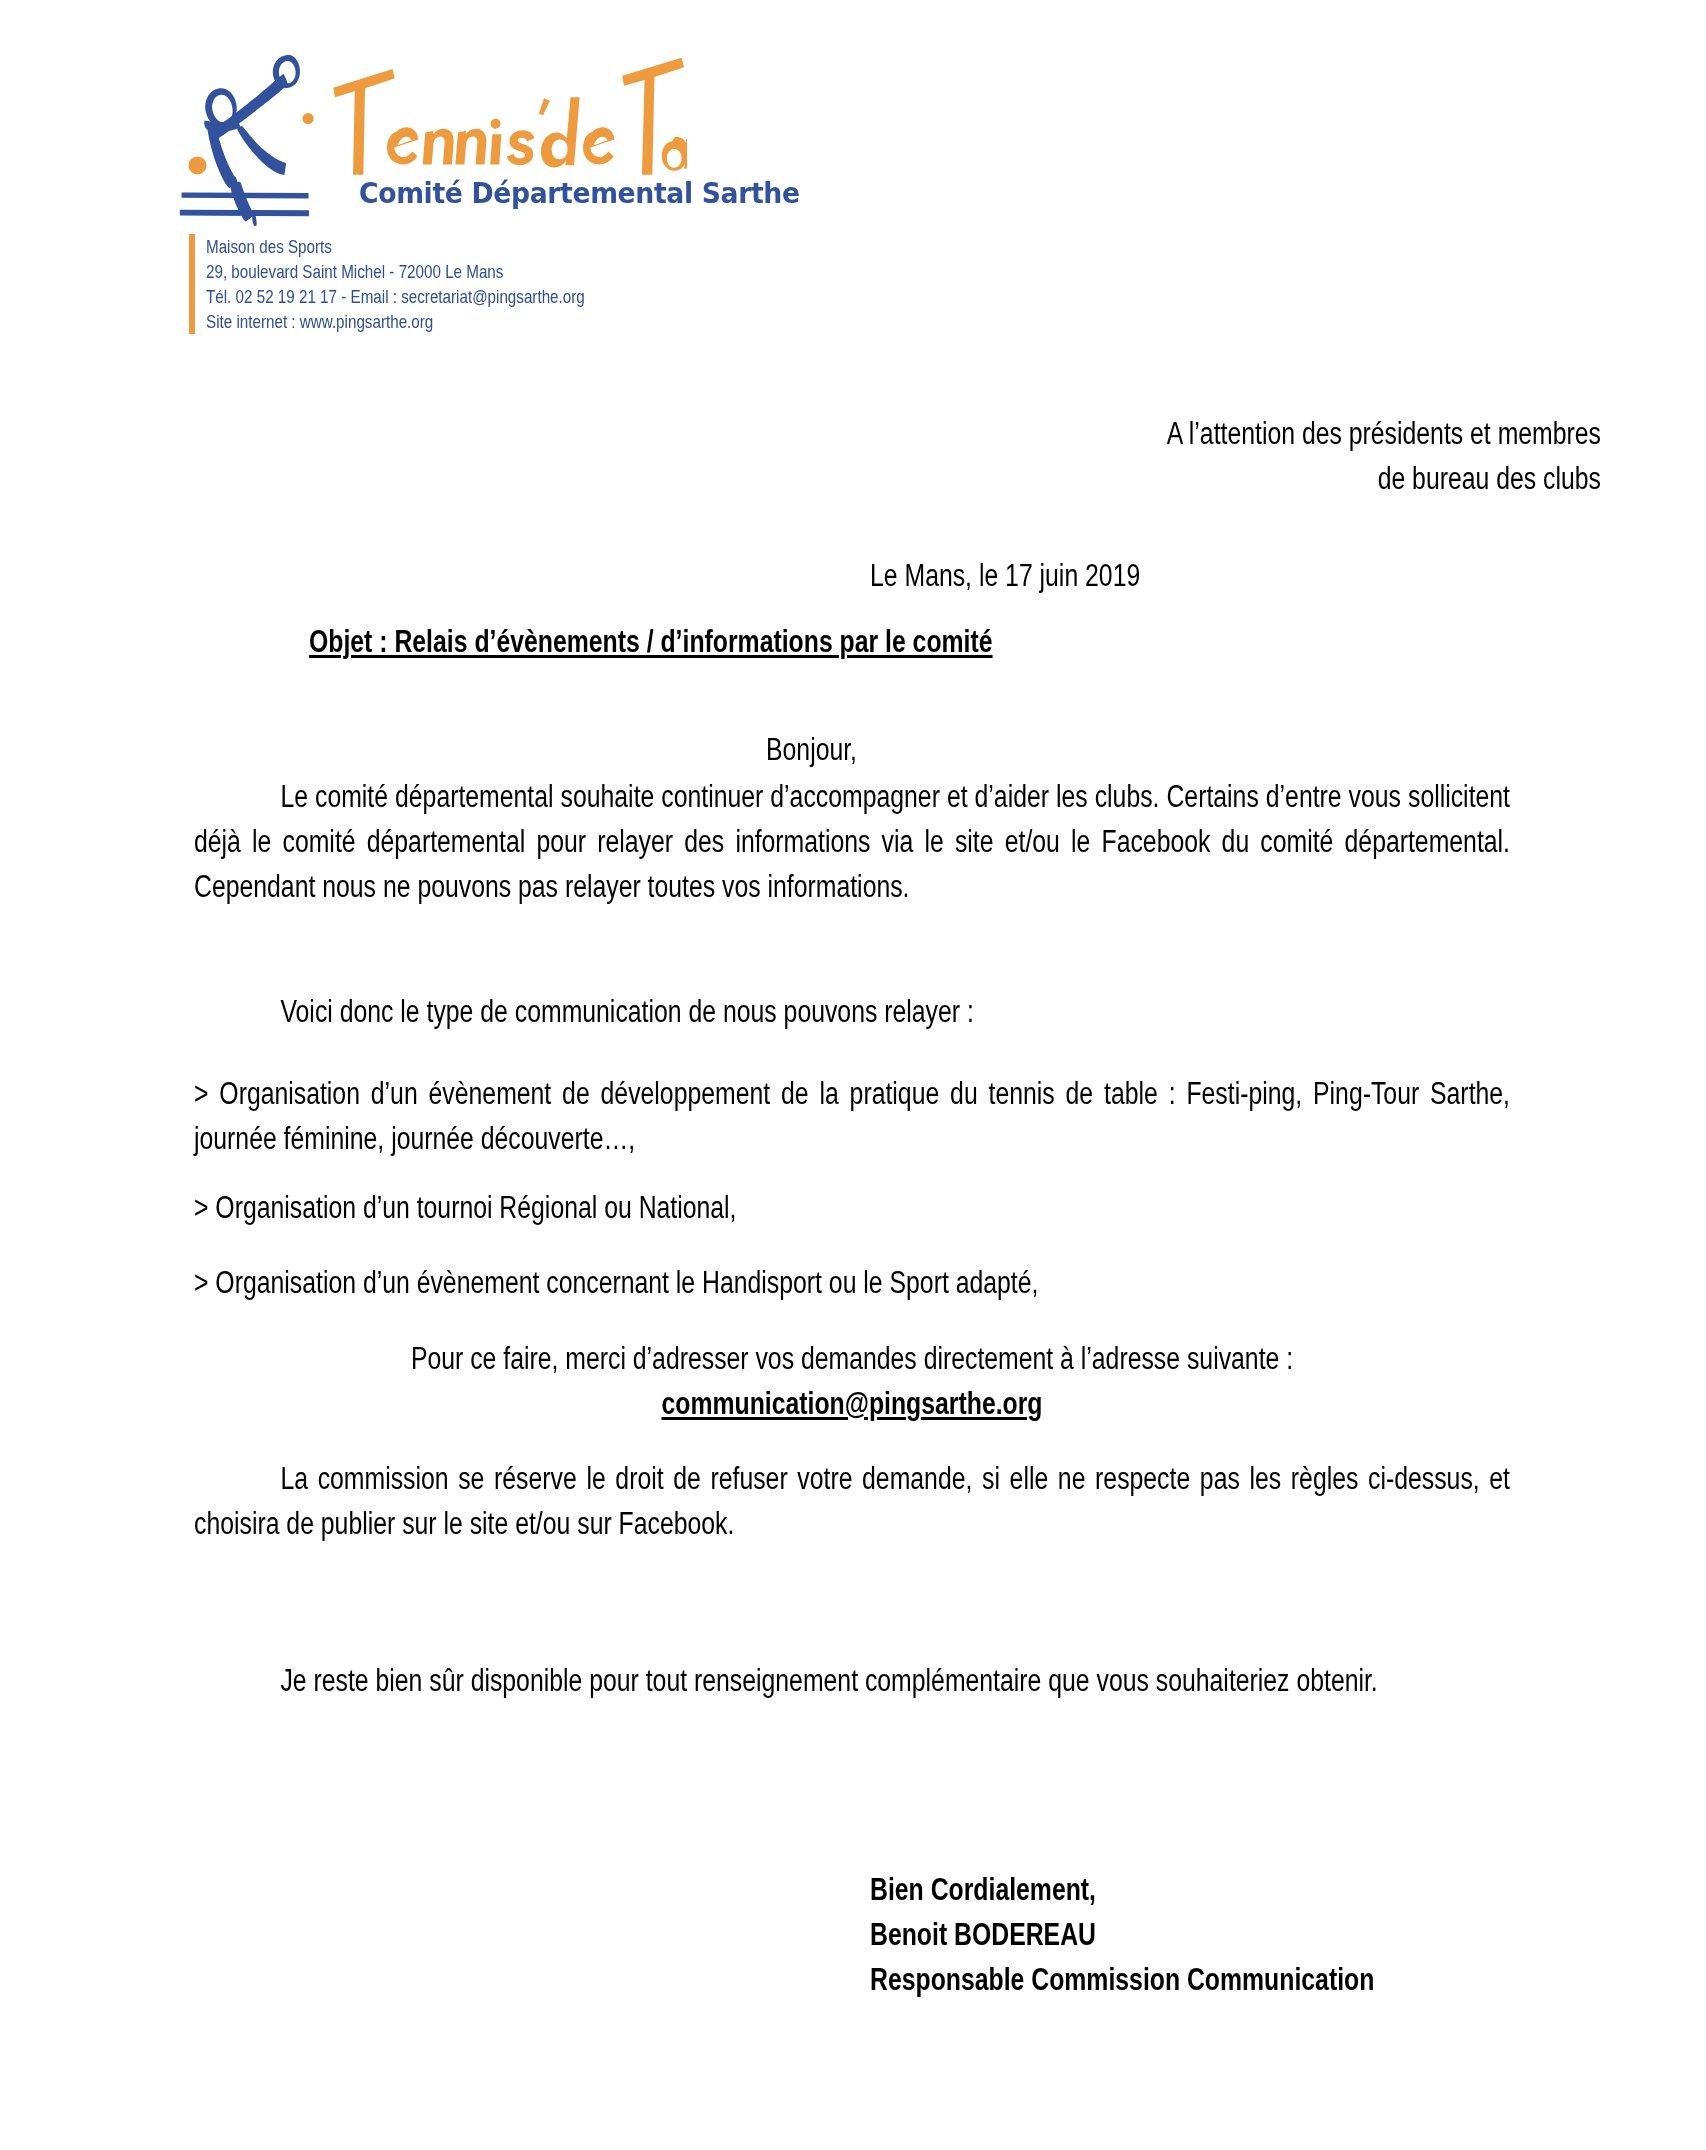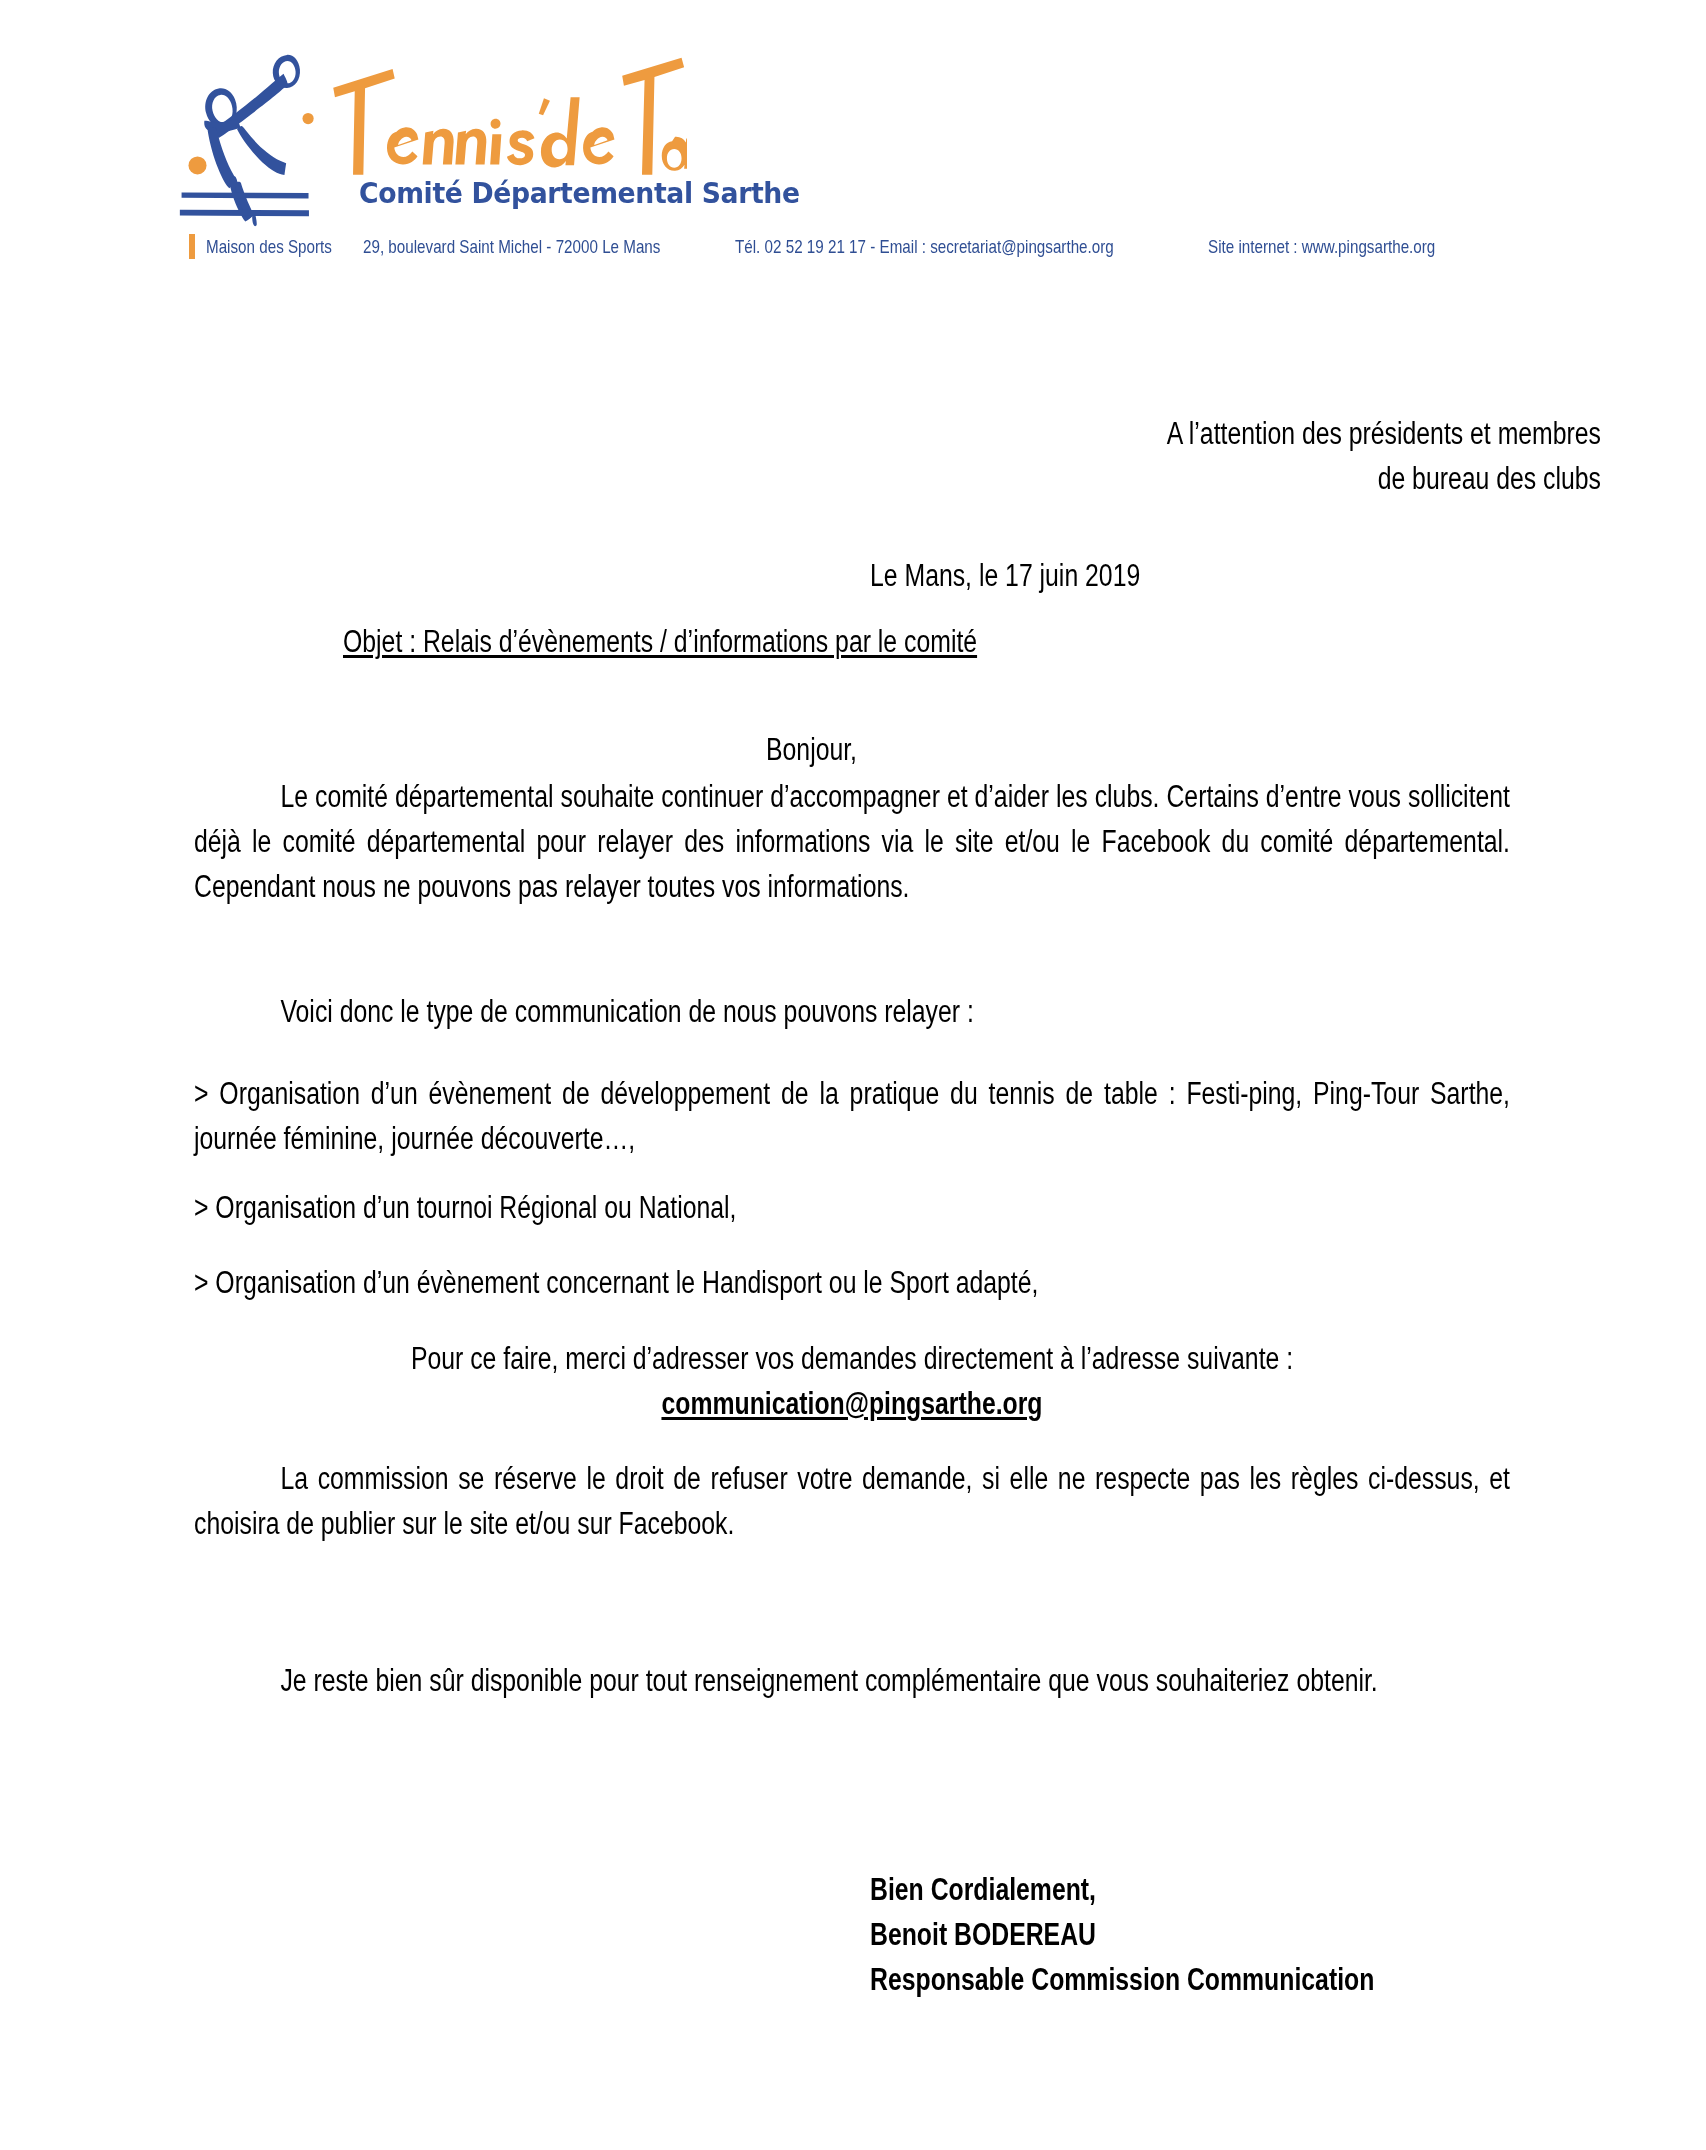--- a/index.html
+++ b/index.html
@@ -82,21 +82,21 @@
     align-items: stretch;
   }
   .address-bar {
     width: 5.6px;
     background: #EE9B3F;
     flex: 0 0 5.6px;
     margin-right: 11.2px;
   }
   .address-lines {
     display: flex;
-    flex-direction: row;
+    flex-direction: column;
     justify-content: center;
   }
   .address-line {
     font-family: "Liberation Sans", sans-serif;
     font-size: 19px;
     line-height: 25px;
     color: #2F4E93;
     white-space: nowrap;
     transform: scaleX(0.80);
     transform-origin: left center;
@@ -131,22 +131,21 @@
   .datetime {
     left: 870px;
     top: 536px;
     width: 731px;
     margin-top: 17px;
   }
   .subject {
     left: 309px;
     top: 619px;
     width: 1204px;
-    font-weight: 400;
-    margin-left: 34px;
+    font-weight: 700;
   }
   .subject u { text-decoration: underline; text-underline-offset: 3.4px; }
 
   .greeting {
     left: 766px;
     top: 699px;
     width: 602px;
     margin-top: 28px;
   }
 

